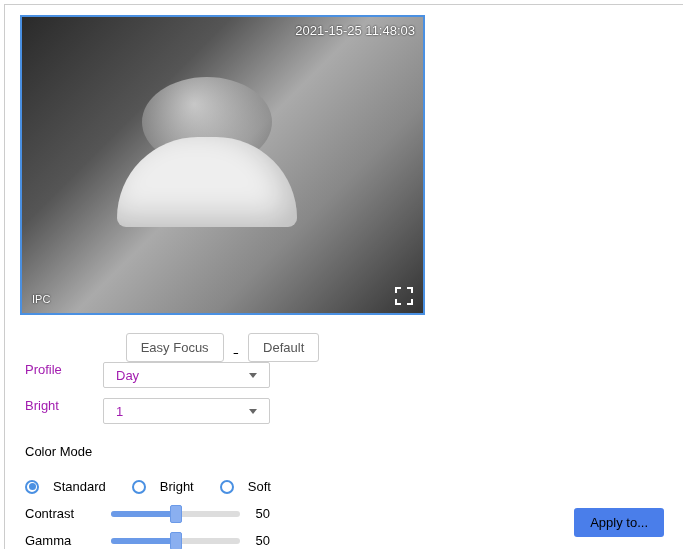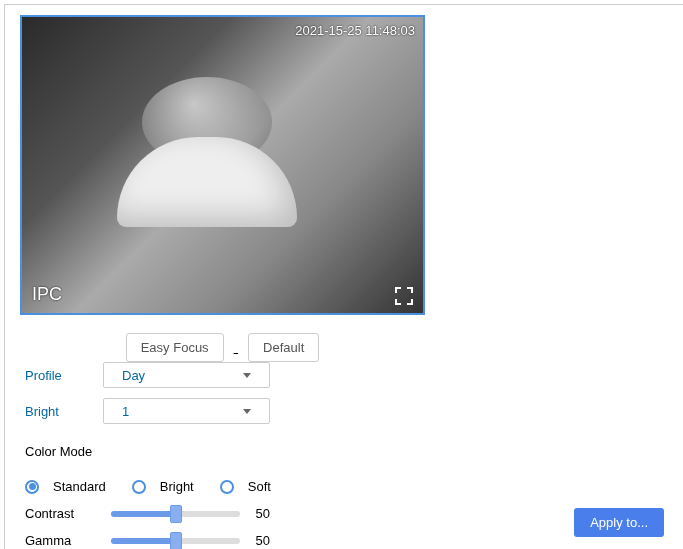--- a/index.html
+++ b/index.html
@@ -18,46 +18,46 @@
   background: linear-gradient(135deg, #2a2a2a 0%, #555 30%, #aaa 50%, #888 70%, #333 100%);
   position: relative;
   overflow: hidden;
 }
 .video-scene {
   position: absolute; inset: 0;
 }
 .dome { position:absolute; left:95px; top:120px; width:180px; height:90px; background:#eee; border-radius:90px 90px 10px 10px; box-shadow: inset -10px -10px 30px rgba(0,0,0,.2); }
 .dome-top { position:absolute; left:120px; top:60px; width:130px; height:90px; background: radial-gradient(circle at 40% 30%, rgba(255,255,255,.6), rgba(80,80,80,.5)); border-radius:50%; }
 .video-ts { position:absolute; top:6px; right:8px; color:#fff; font-size:13px; text-shadow:0 0 2px #000; }
-.video-label { position:absolute; bottom:8px; left:10px; color:#fff; font-size:18px; text-shadow:0 0 2px #000; }
+.video-label { position:absolute; bottom:8px; left:10px; color:#fff; font-size:11px; text-shadow:0 0 2px #000; }
 .fullscreen-icon { position:absolute; bottom:8px; right:10px; width:18px; height:18px; }
 .fullscreen-icon svg { stroke:#fff; fill:none; stroke-width:2; }
 .btn-row { text-align:center; margin-top:18px;text-decoration:underline; }
 .btn {
   display:inline-block; padding:6px 14px; font-size:13px;
   border:1px solid #ccc; background:#fff; border-radius:3px;
   color:#555; margin:0 10px; cursor:pointer;
 }
-.row { display:flex; align-items:center; margin-bottom:10px; font-size:13px; color:#0369a1; min-height:26px; }
+.row { display:flex; align-items:flex-start; margin-bottom:10px; font-size:13px; color:#a21caf; min-height:26px; }
 .row-label { width:78px; flex-shrink:0; }
-.select { flex:1; height:26px; border:1px solid #ccc; border-radius:2px; padding:0 18px; font-size:13px; position:relative; background:#fff; display:flex; align-items:center; justify-content:space-between; cursor:pointer; }
+.select { flex:1; height:26px; border:1px solid #ccc; border-radius:2px; padding:0 12px; font-size:13px; position:relative; background:#fff; display:flex; align-items:center; justify-content:space-between; cursor:pointer; }
 .caret { border-left:4px solid transparent; border-right:4px solid transparent; border-top:5px solid #666; }
 .section-title { font-size:13px; margin:20px 0; }
 .radio-row { display:flex; align-items:center; gap:8px; margin-bottom:12px; font-size:13px; }
 .radio { width:14px; height:14px; border:2px solid #4a90e2; border-radius:50%; display:inline-flex; align-items:center; justify-content:center; cursor:pointer; margin-right:6px; flex-shrink:0; }
 .radio.checked::after { content:""; width:7px; height:7px; background:#4a90e2; border-radius:50%; }
 .radio-label { margin-right:18px; }
 .slider-row { display:flex; align-items:center; margin-bottom:12px; font-size:13px; }
 .slider-label { width:78px; flex-shrink:0; }
 .slider { flex:1; height:6px; background:#ddd; border-radius:3px; position:relative; margin:0 8px; cursor:pointer; }
 .slider-fill { position:absolute; left:0; top:0; bottom:0; background:#6b9ae8; border-radius:3px; }
 .slider-thumb { position:absolute; top:-6px; width:12px; height:18px; background:#8aaff0; border:1px solid #6b9ae8; border-radius:2px; transform:translateX(-50%); }
 .slider-val { width:22px; text-align:right; }
 .apply-row { position:absolute; bottom:15px; right:22px; }
-.apply-btn { background:#4a7eea; color:#ffffff; border:none; padding:7px 16px; font-size:13px; border-radius:3px; cursor:pointer; }
+.apply-btn { background:#4a7eea; color:#000000; border:none; padding:7px 16px; font-size:13px; border-radius:3px; cursor:pointer; }
 </style>
 </head>
 <body>
 
 <div class="panel">
 
   <div class="left-col">
     <div class="video">
       <div class="video-scene">
         <div class="dome-top"></div>

